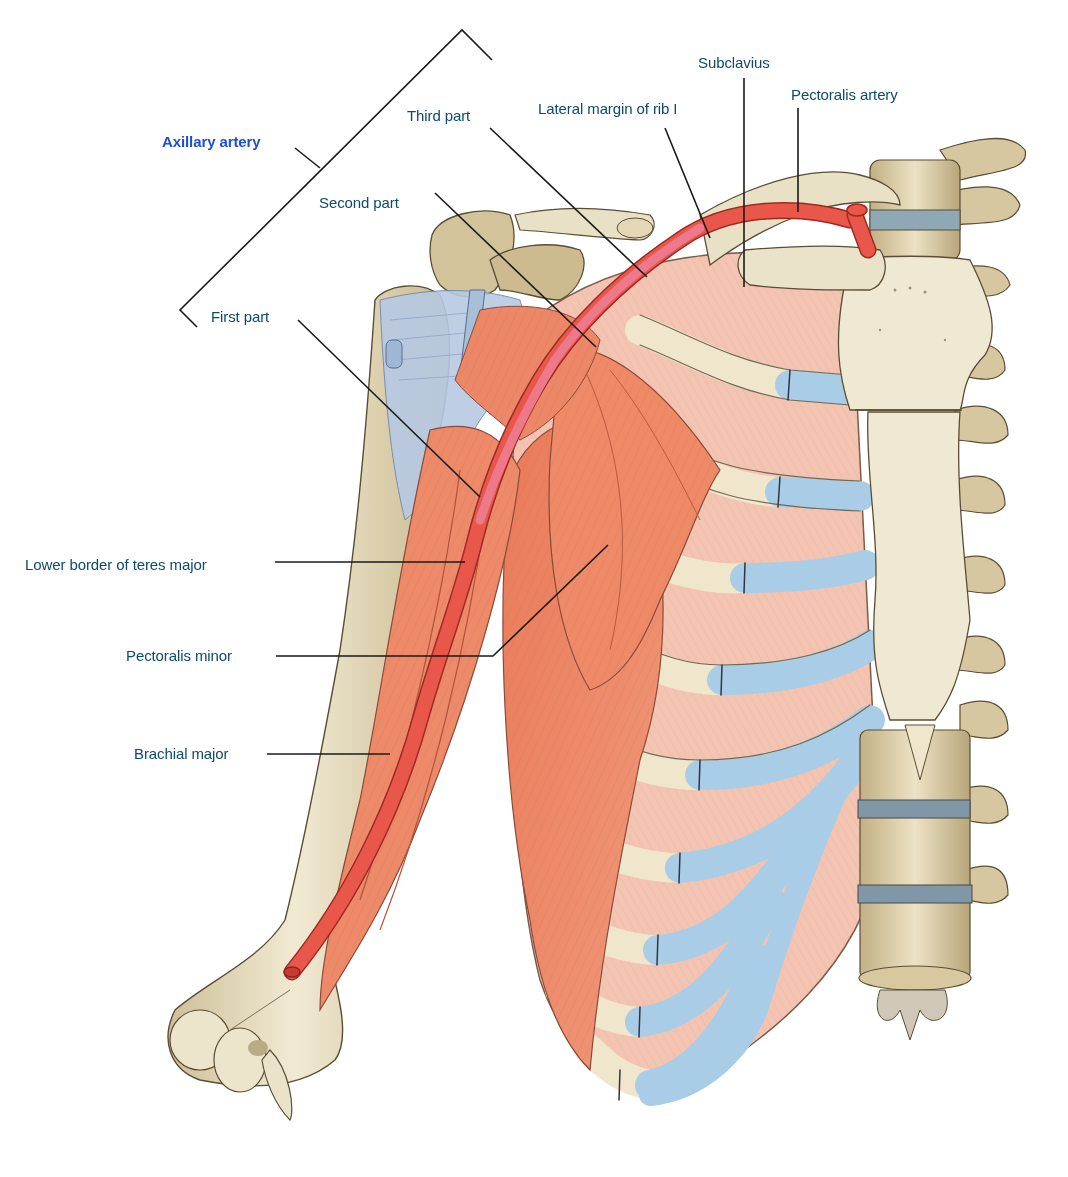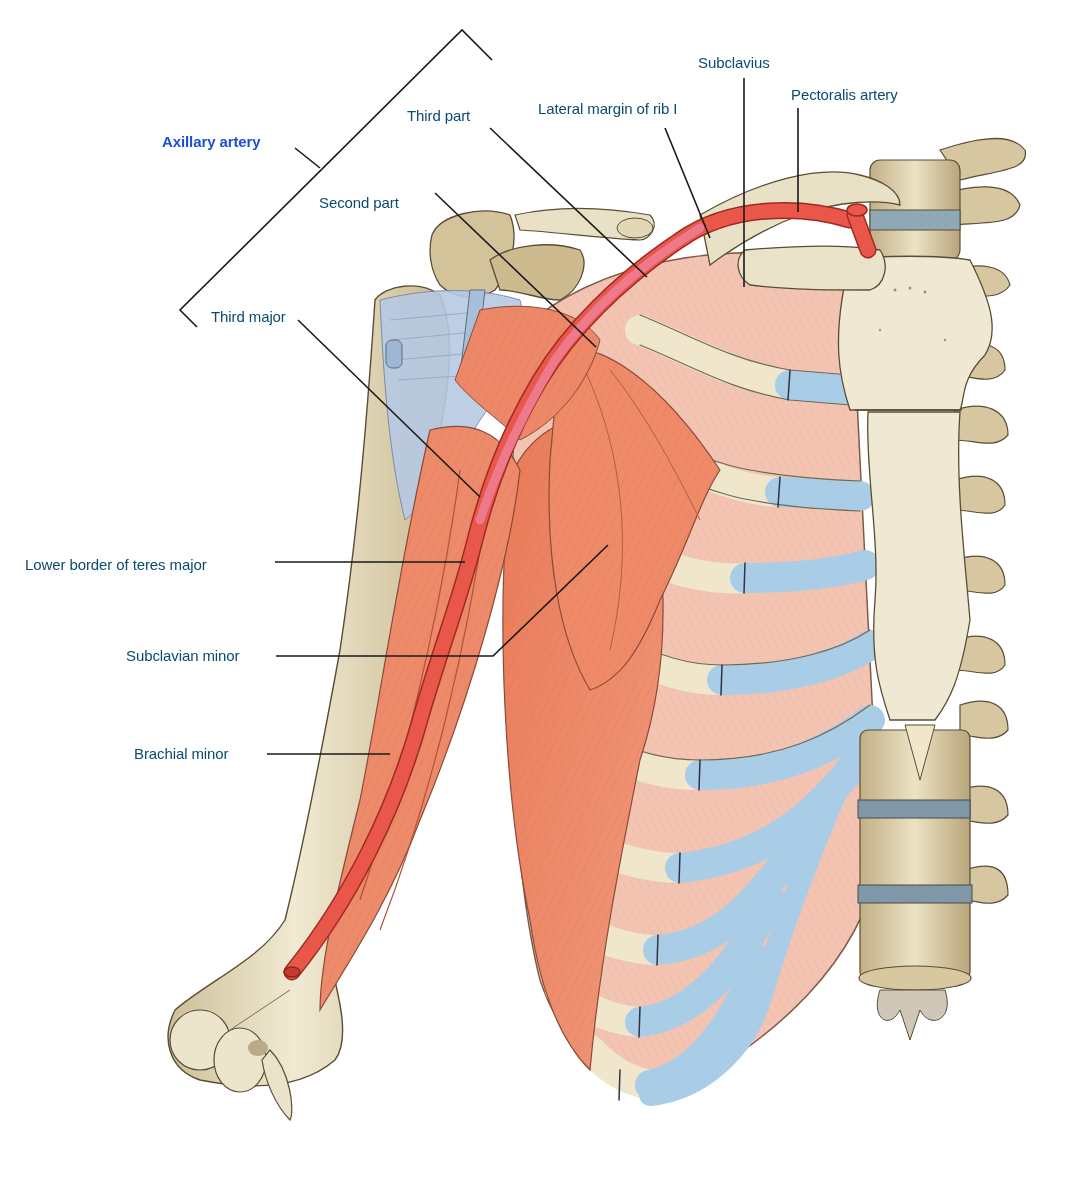--- a/index.html
+++ b/index.html
@@ -221,19 +221,19 @@
 
     <polyline points="276,656 493,656 608,545"></polyline>
 
     <line x1="267" y1="754" x2="390" y2="754"></line>
   </g>
 </svg>
 
 <div class="label bold" style="left:162px; top:133px;">Axillary artery</div>
 <div class="label" style="left:407px; top:107px;">Third part</div>
 <div class="label" style="left:319px; top:178px;margin-top:16px;">Second part</div>
-<div class="label" style="left:211px; top:308px;">Third major</div>
+<div class="label" style="left:211px; top:308px;">First part</div>
 <div class="label" style="left:538px; top:100px;">Lateral margin of rib I</div>
 <div class="label" style="left:698px; top:54px;">Subclavius</div>
 <div class="label" style="left:791px; top:86px;">Pectoralis artery</div>
 <div class="label" style="left:25px; top:556px;">Lower border of teres major</div>
-<div class="label" style="left:126px; top:647px;">Subclavian minor</div>
-<div class="label" style="left:134px; top:745px;">Brachial minor</div>
+<div class="label" style="left:126px; top:647px;">Pectoralis minor</div>
+<div class="label" style="left:134px; top:745px;">Brachial major</div>
 
 </body></html>

